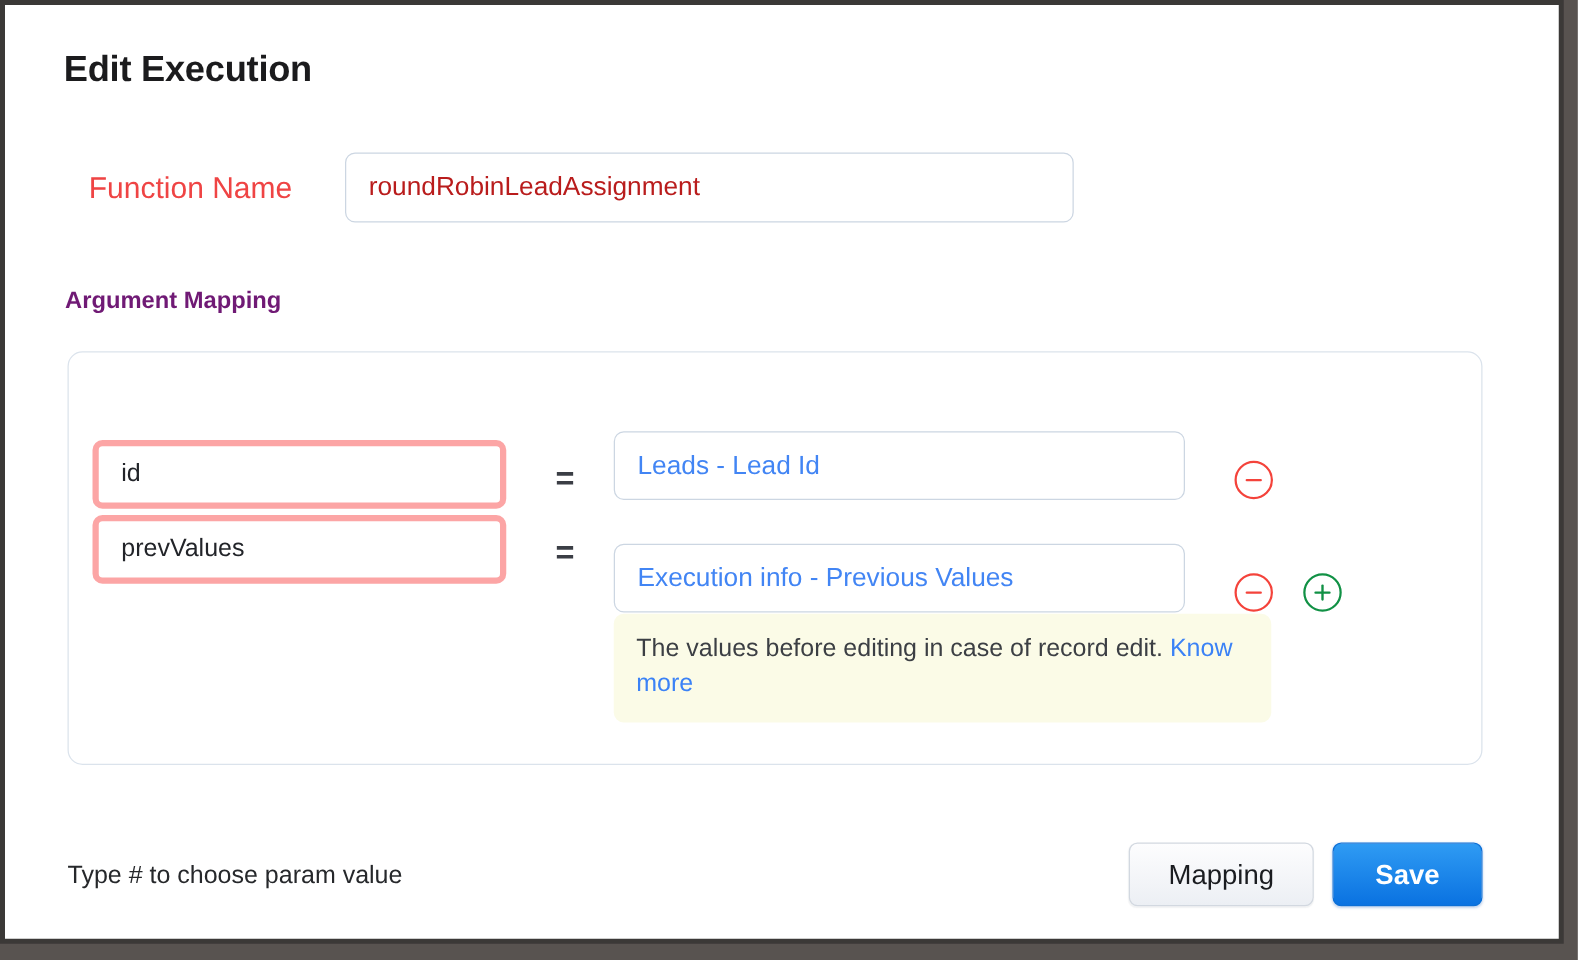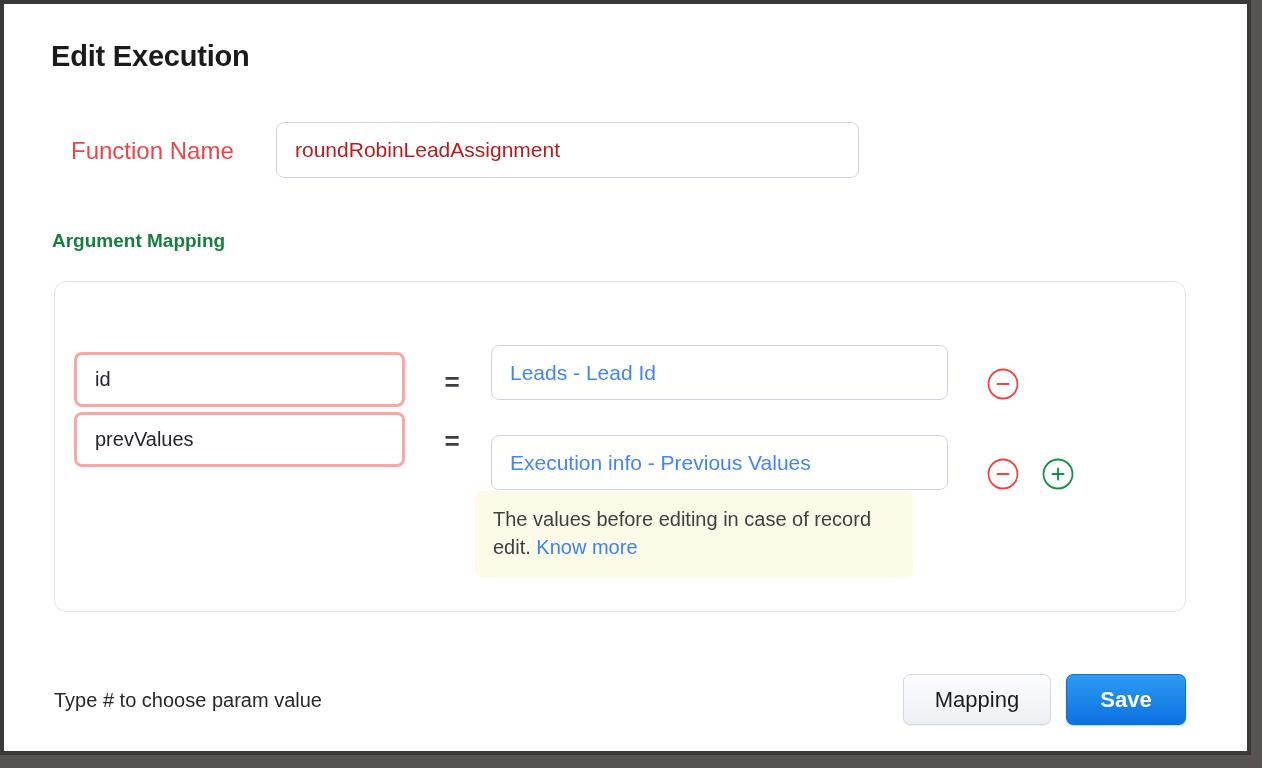--- a/index.html
+++ b/index.html
@@ -82,21 +82,21 @@
     outline: none;
   }
 
   
   .section-title {
     position: absolute;
     left: 48px;
     top: 226px;
     font-size: 19px;
     font-weight: bold;
-    color: #15803d;
+    color: #701a75;
   }
 
   .mapping-panel {
     position: absolute;
     left: 50px;
     top: 277px;
     width: 1132px;
     height: 331px;
     border: 1px solid #dbe3ec;
     border-radius: 12px;
@@ -111,21 +111,21 @@
   }
   .map-row.r0 { top: 35px; }
   .map-row.r1 { top: 130px; }
 
   .param-input {
     position: absolute;
     left: 19px;
     top: 0;
     width: 331px;
     height: 55px;
-    border: 3px solid #fca5a5;
+    border: 5px solid #fca5a5;
     border-radius: 8px;
     background: #fff;
     font-family: "Liberation Sans", sans-serif;
     font-size: 20px;
     color: #222429;
     padding: 0 18px;
     outline: none;
   }
   .map-row.r0 .param-input { top: 35px; }
   .map-row.r1 .param-input { top: 0px; }
@@ -171,23 +171,23 @@
     line-height: 0;
   }
   .icon-btn svg { display: block; }
 
   .btn-remove-0 { left: 931px; top: 50px; }
   .btn-remove-1 { left: 931px; top: 45px; }
   .btn-add-1    { left: 986px; top: 45px; }
 
   .hint-box {
     position: absolute;
-    left: 420px;
+    left: 436px;
     top: 209px;
-    width: 438px;
+    width: 526px;
     padding: 14px 18px 16px 18px;
     background: #fbfbe7;
     border-radius: 8px;
     font-size: 20px;
     line-height: 1.42;
     color: #3c3f44;
   }
   .hint-link {
     color: #3b82f6;
     text-decoration: none;

